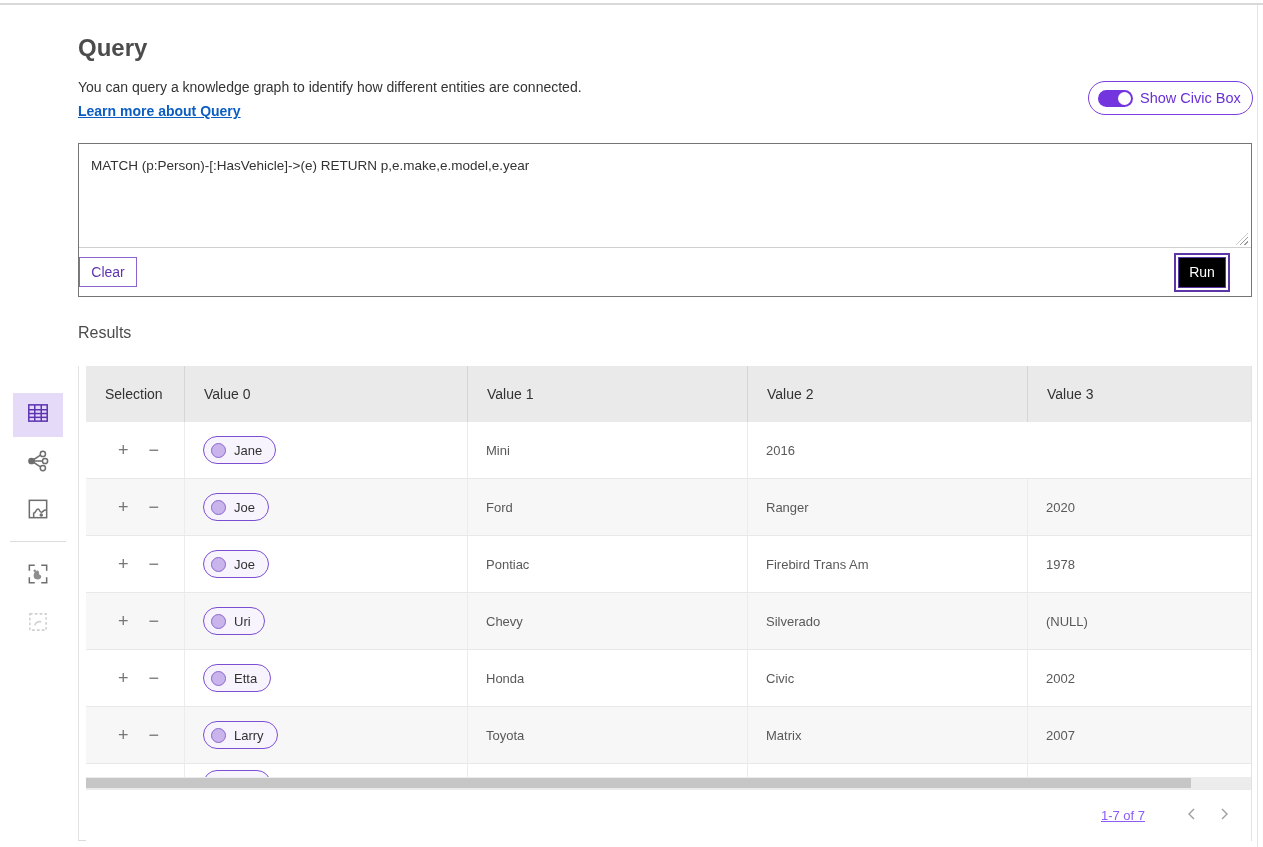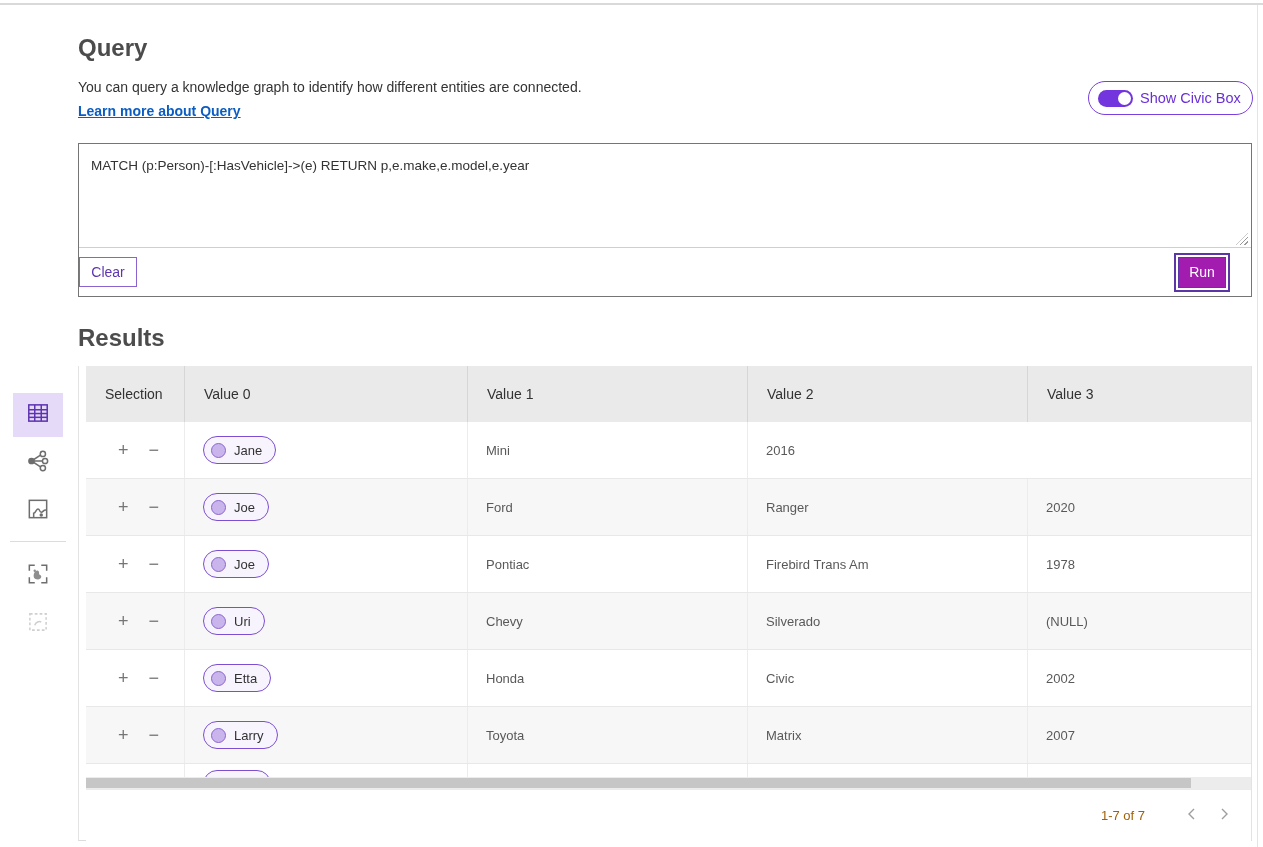--- a/index.html
+++ b/index.html
@@ -29,26 +29,26 @@
   .query-textarea { display:block; width:100%; height:103px; border:none; resize:none; outline:none;
                     padding:14px 12px; font-size:13.5px; color:#333;
                     font-family:"Liberation Sans", sans-serif; }
   .resize-handle { position:absolute; right:3px; top:89px; width:12px; height:12px;
     background: repeating-linear-gradient(135deg, transparent 0 2px, #9a9a9a 2px 3px); 
     clip-path: polygon(100% 0, 0 100%, 100% 100%); }
   .query-actions { position:absolute; left:0; right:0; bottom:0; height:49px; border-top:1px solid #cfcfcf;
                    display:flex; align-items:center; justify-content:space-between; gap:13px; padding-right:22px; }
   .btn-clear { min-width:58px; height:30px; background:#fff; border:1px solid #8a63cf; color:#5e35b1;
                font-size:14px; cursor:pointer; font-family:"Liberation Sans",sans-serif; }
-  .btn-run { min-width:48px; height:31px; background:#a21caf; border:1px solid #5c35a7; color:#fff;
+  .btn-run { min-width:48px; height:31px; background:#000000; border:1px solid #5c35a7; color:#fff;
              font-size:14px; cursor:pointer; font-family:"Liberation Sans",sans-serif;
              box-shadow: 0 0 0 2px #fff, 0 0 0 4px #5c35a7; margin-right:3px; }
 
   
-  .results-title { position:absolute; top:324px; left:78px; font-size:24px; font-weight:bold; color:#4c4c4c; }
+  .results-title { position:absolute; top:324px; left:78px; font-size:16px; font-weight:normal; color:#4c4c4c; }
 
   .card { position:absolute; top:366px; left:78px; width:1174px; height:475px;
           border-left:1px solid #e3e3e3; border-right:1px solid #e3e3e3; border-bottom:1px solid #dcdcdc;
           background:#fff;padding-left:7px; }
   .grid-row { display:grid; grid-template-columns:99px 283px 280px 280px 232px; }
   .thead { height:56px; background:#eaeaea; }
   .thead .th { display:flex; align-items:center; padding-left:19px; font-size:14px; color:#323232;
                border-right:1px solid #d6d6d6; }
   .thead .th:last-child { border-right:none; }
   .trow { height:57px; border-bottom:1px solid #e8e8e8; background:#fff; }
@@ -66,21 +66,21 @@
   .pill .pill-label { font-size:13px; color:#323232; white-space:nowrap; }
   .trow.partial { height:13px; border-bottom:none; overflow:hidden; }
   .trow.partial .td { align-items:flex-start; padding-top:6px; }
   .trow.partial .pill { width:68px; }
 
   .hscroll { position:relative; height:12px; background:#ececec; }
   .hscroll .thumb { position:absolute; left:0; top:1px; height:10px; width:1105px; background:#c6c6c6; }
 
   .card-footer { height:52px; background:#fff; border-top:1px solid #ebebeb;
                  display:flex; align-items:center; justify-content:flex-end; padding-right:14px; }
-  .page-label { font-size:13px; color:#a16207; margin-right:28px; }
+  .page-label { font-size:13px; color:#8b5cf6; margin-right:28px;text-decoration:underline; }
   .chev-btn { width:26px; height:26px; background:none; border:none; cursor:pointer;
               display:flex; align-items:center; justify-content:center; margin-left:6px; }
   .chev-btn svg { stroke:#9e9e9e; }
 
   
   .sidebar { position:absolute; left:13px; top:393px; width:50px; }
   .side-item { width:50px; height:44px; display:flex; align-items:center; justify-content:center;
                margin-bottom:4px; cursor:pointer; }
   .side-item.selected { background:#e5dbf8; }
   .side-item svg { stroke:#6e6e6e; fill:none; stroke-width:1.4; }

